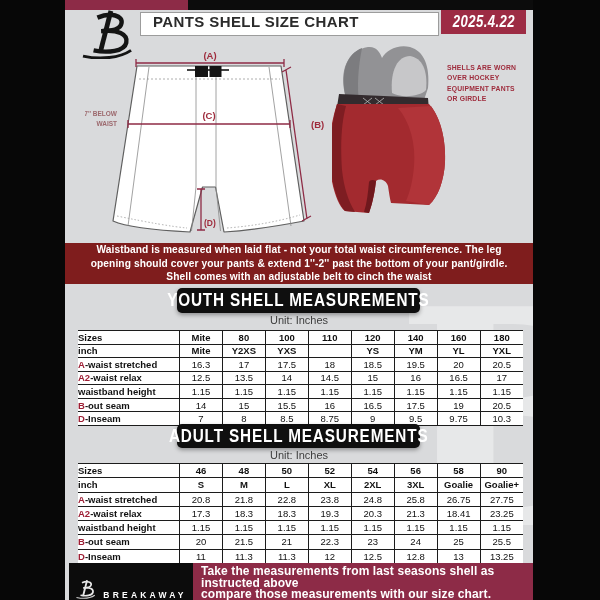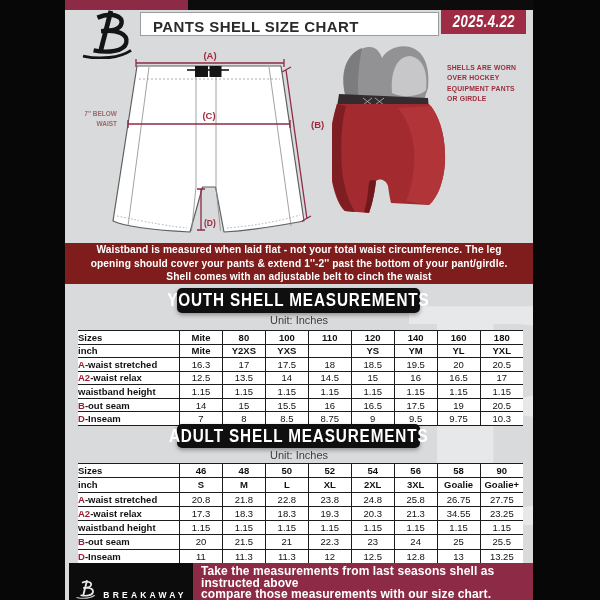--- a/index.html
+++ b/index.html
@@ -10,21 +10,21 @@
   .page{
     position:absolute;left:65px;top:0;width:468px;height:600px;
     background:#d9dadc;overflow:hidden;
   }
   .abs{position:absolute;}
   
   .strip-maroon{left:0;top:0;width:123px;height:10px;background:#8d2b47;}
   .strip-black{left:123px;top:0;width:345px;height:10px;background:#0c0c0c;}
   .title-bar{
     left:75px;top:12px;width:299px;height:24px;background:#ffffff;
-    border:1px solid #9c9c9c;display:flex;align-items:flex-end;
+    border:1px solid #9c9c9c;display:flex;align-items:flex-start;
     font-size:15px;font-weight:bold;letter-spacing:.4px;color:#2b2b2b;
     padding-left:12px;box-sizing:border-box;
   }
   .date-badge{
     left:376px;top:10px;width:85px;height:24px;background:#9d2c44;
     display:flex;align-items:center;justify-content:center;font-style:italic;
   }
   .date-badge span{
     color:#fff;font-weight:bold;font-size:16px;letter-spacing:.5px;
     transform:scaleX(.82);white-space:nowrap;
@@ -305,21 +305,21 @@
           <td>27.75</td>
         </tr>
         <tr>
           <td class="lbl"><span class="red">A2</span>-waist relax</td>
           <td>17.3</td>
           <td>18.3</td>
           <td>18.3</td>
           <td>19.3</td>
           <td>20.3</td>
           <td>21.3</td>
-          <td>34.55</td>
+          <td>18.41</td>
           <td>23.25</td>
         </tr>
         <tr>
           <td class="lbl">waistband height</td>
           <td>1.15</td>
           <td>1.15</td>
           <td>1.15</td>
           <td>1.15</td>
           <td>1.15</td>
           <td>1.15</td>

